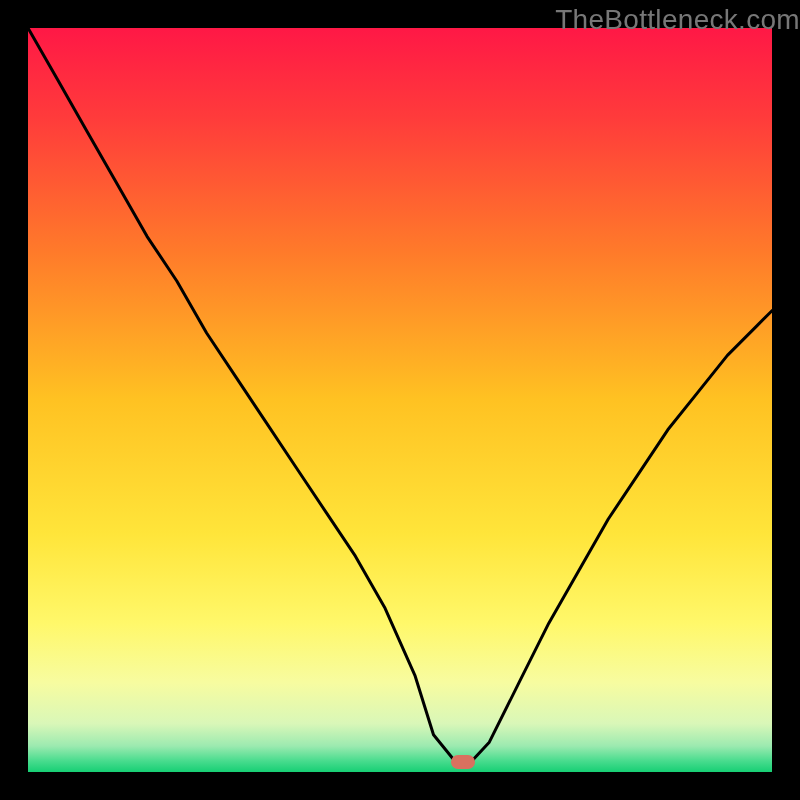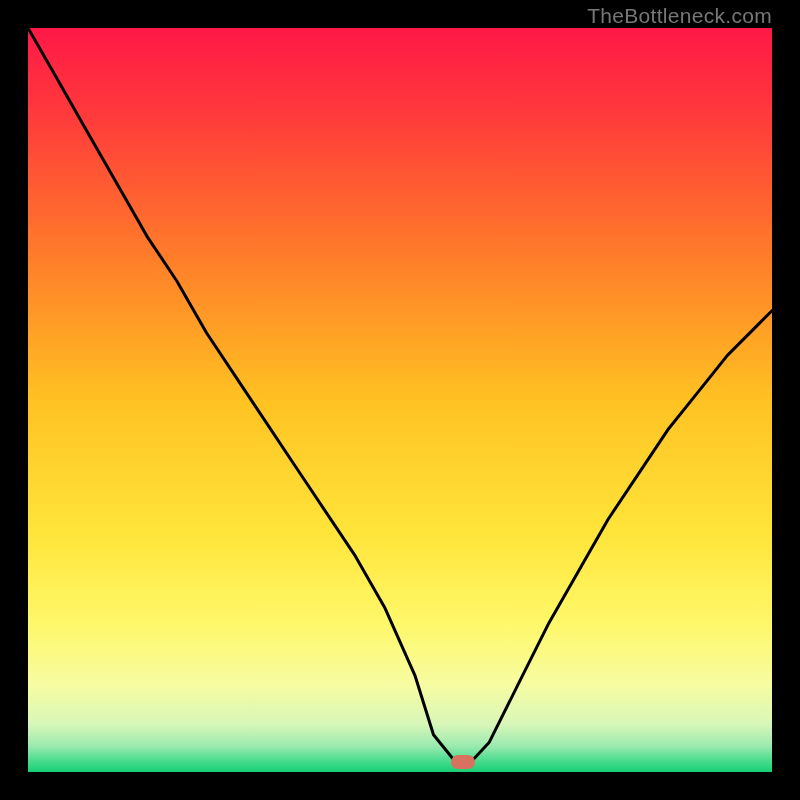--- a/index.html
+++ b/index.html
@@ -13,23 +13,23 @@
   }
   .frame {
     position: relative;
     width: 800px;
     height: 800px;
     background: #000;
   }
   .watermark {
     position: absolute;
     top: 4px;
-    right: 28px;
+    right: 0;
     color: #777;
-    font-size: 21px;
+    font-size: 28px;
     font-weight: 500;
     letter-spacing: 0.3px;
     z-index: 20;
   }
   .plot-area {
     position: absolute;
     left: 28px;
     top: 28px;
     width: 744px;
     height: 744px;

